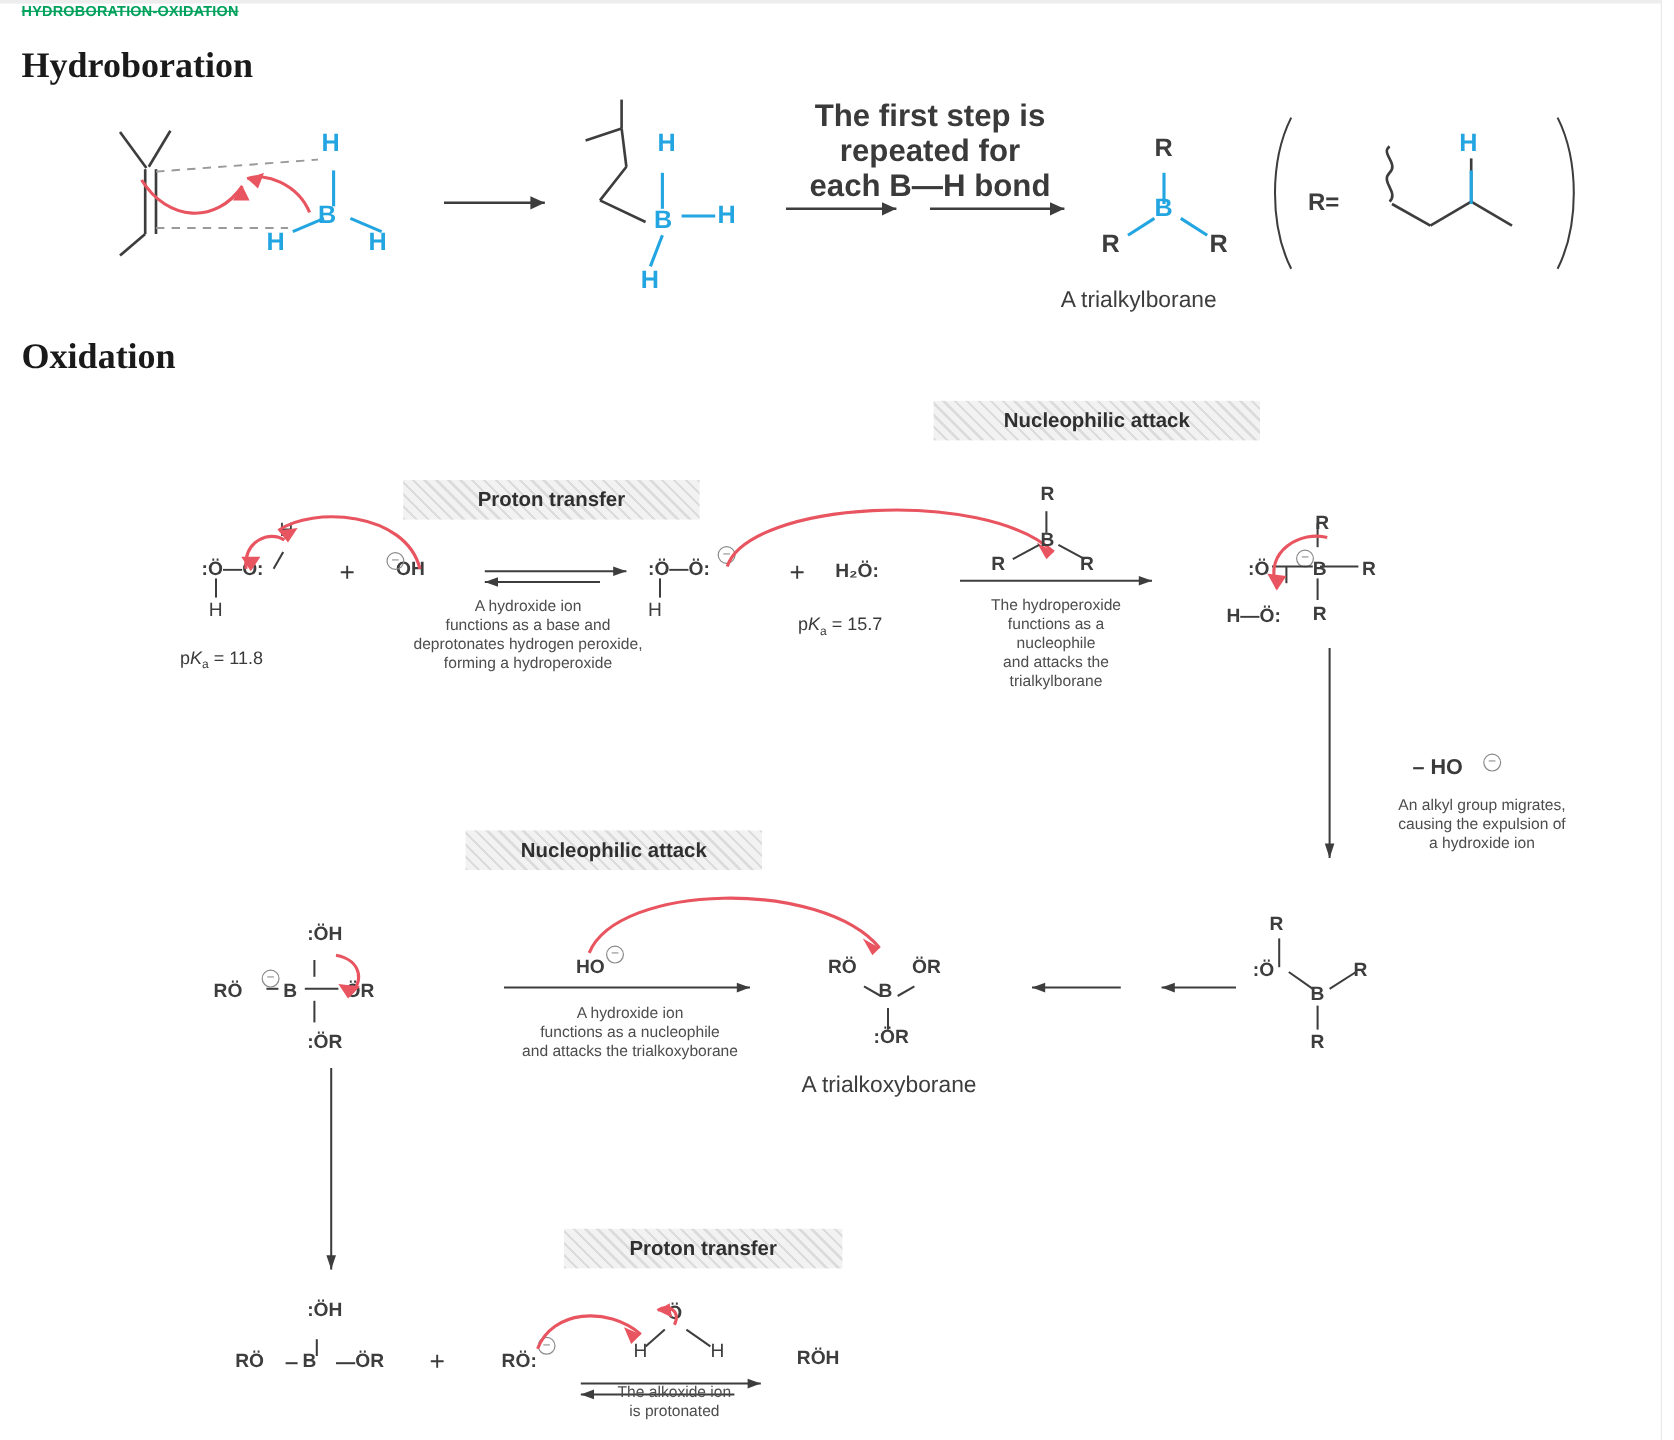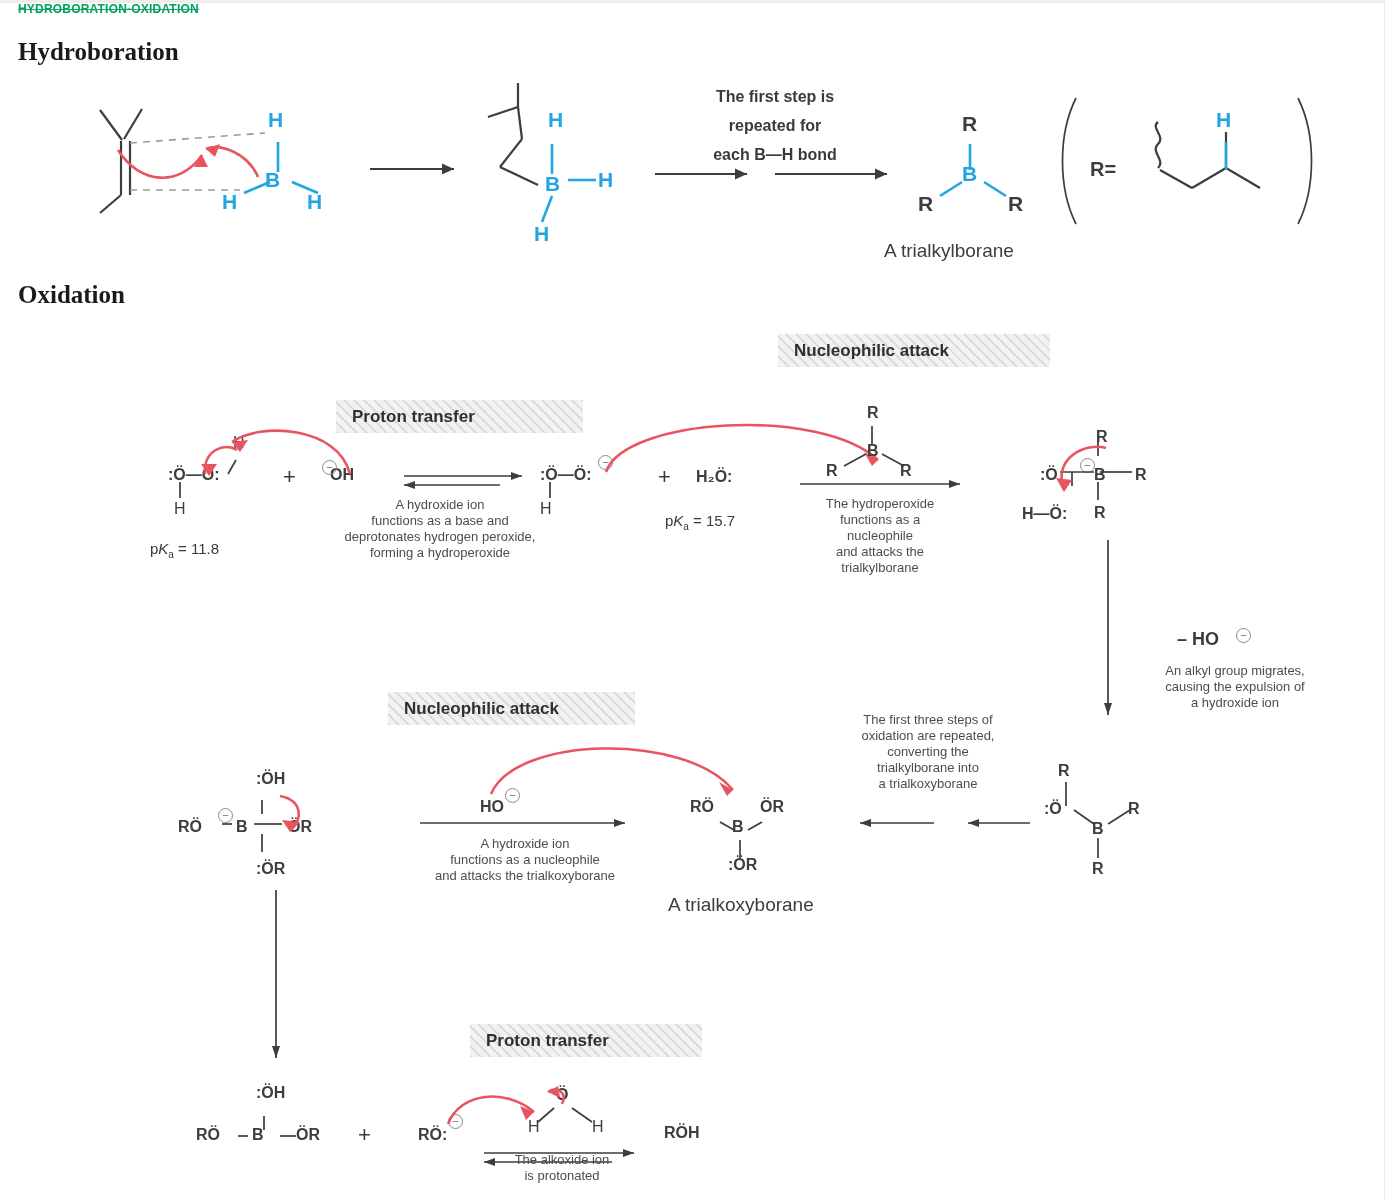--- a/index.html
+++ b/index.html
@@ -29,21 +29,21 @@
     font-size: 12px;
     color: #00a15c;
     letter-spacing: 0.2px;
     text-decoration: line-through;
     text-decoration-color: rgba(0,161,92,0.9);
   }
   .sub-head {
     position: absolute;
     font-family: "Liberation Serif", serif;
     font-weight: bold;
-    font-size: 25px;
+    font-size: 30px;
     color: #1a1a1a;
   }
   
   .lbl {
     position: absolute;
     font-family: "Liberation Sans", sans-serif;
     color: #3a3a3a;
     white-space: pre;
   }
   .cap {
@@ -82,21 +82,21 @@
   }
   .pk i { font-style: italic; }
   .pk sub { font-size: 10px; }
   
   .badge {
     position: absolute;
     font-family: "Liberation Sans", sans-serif;
     font-size: 17px;
     font-weight: bold;
     color: #2f2f2f;
-    text-align: left;
+    text-align: center;
     line-height: 21px;
     padding: 6px 16px;
     background:
       repeating-linear-gradient(45deg,
         rgba(0,0,0,0.09) 0px, rgba(0,0,0,0.09) 2px,
         rgba(0,0,0,0) 2px, rgba(0,0,0,0) 7px),
       #f2f2f2;
     white-space: pre-line;
   }
   .note {
@@ -200,21 +200,21 @@
   <div class="atom atom-blue" style="left:548px; top:108px;">H</div>
   <div class="atom atom-blue" style="left:545px; top:172px;">B</div>
   <div class="atom atom-blue" style="left:598px; top:168px;">H</div>
   <div class="atom atom-blue" style="left:534px; top:222px;">H</div>
   <svg style="left:520px; top:120px; width:110px; height:120px;">
     <path class="line-blue" d="M 32 54 L 32 24"></path>
     <path class="line-blue" d="M 48 60 L 76 60"></path>
     <path class="line-blue" d="M 32 76 L 22 102"></path>
   </svg>
 
-  <div class="cap" style="left:660px; top:82px; width:230px; font-size:16px; font-weight:bold; line-height:29px; color:#3a3a3a;">The first step is
+  <div class="cap" style="left:660px; top:82px; width:230px; font-size:26px; font-weight:bold; line-height:29px; color:#3a3a3a;">The first step is
 repeated for
 each B—H bond</div>
 
   <svg style="left:655px; top:165px; width:250px; height:20px;">
     <path class="rxn" d="M 0 9 L 92 9"></path>
     <path d="M 92 9 L 80 3.5 L 80 14.5 Z" fill="#3d3d3d"></path>
     <path class="rxn" d="M 120 9 L 232 9"></path>
     <path d="M 232 9 L 220 3.5 L 220 14.5 Z" fill="#3d3d3d"></path>
   </svg>
 
@@ -360,25 +360,20 @@
     <path class="thin" d="M 68 58 L 90 44"></path>
     <path class="thin" d="M 58 72 L 58 92"></path>
   </svg>
 
   <svg style="left:858px; top:816px; width:180px; height:18px;">
     <path class="thin" d="M 172 7 L 110 7"></path>
     <path d="M 110 7 L 121 3 L 121 11 Z" fill="#3d3d3d"></path>
     <path class="thin" d="M 76 7 L 2 7"></path>
     <path d="M 2 7 L 13 3 L 13 11 Z" fill="#3d3d3d"></path>
   </svg>
-  <div class="note" style="left:828px; top:712px; width:200px;">The first three steps of
-oxidation are repeated,
-converting the
-trialkylborane into
-a trialkoxyborane</div>
 
   <div class="small-atom" style="left:690px; top:798px;">RÖ</div>
   <div class="small-atom" style="left:760px; top:798px;">ÖR</div>
   <div class="small-atom" style="left:732px; top:818px;">B</div>
   <div class="small-atom" style="left:728px; top:856px;">:ÖR</div>
   <svg style="left:690px; top:800px; width:120px; height:90px;">
     <path class="thin" d="M 30 22 L 44 30"></path>
     <path class="thin" d="M 58 30 L 72 22"></path>
     <path class="thin" d="M 50 40 L 50 58"></path>
   </svg>

